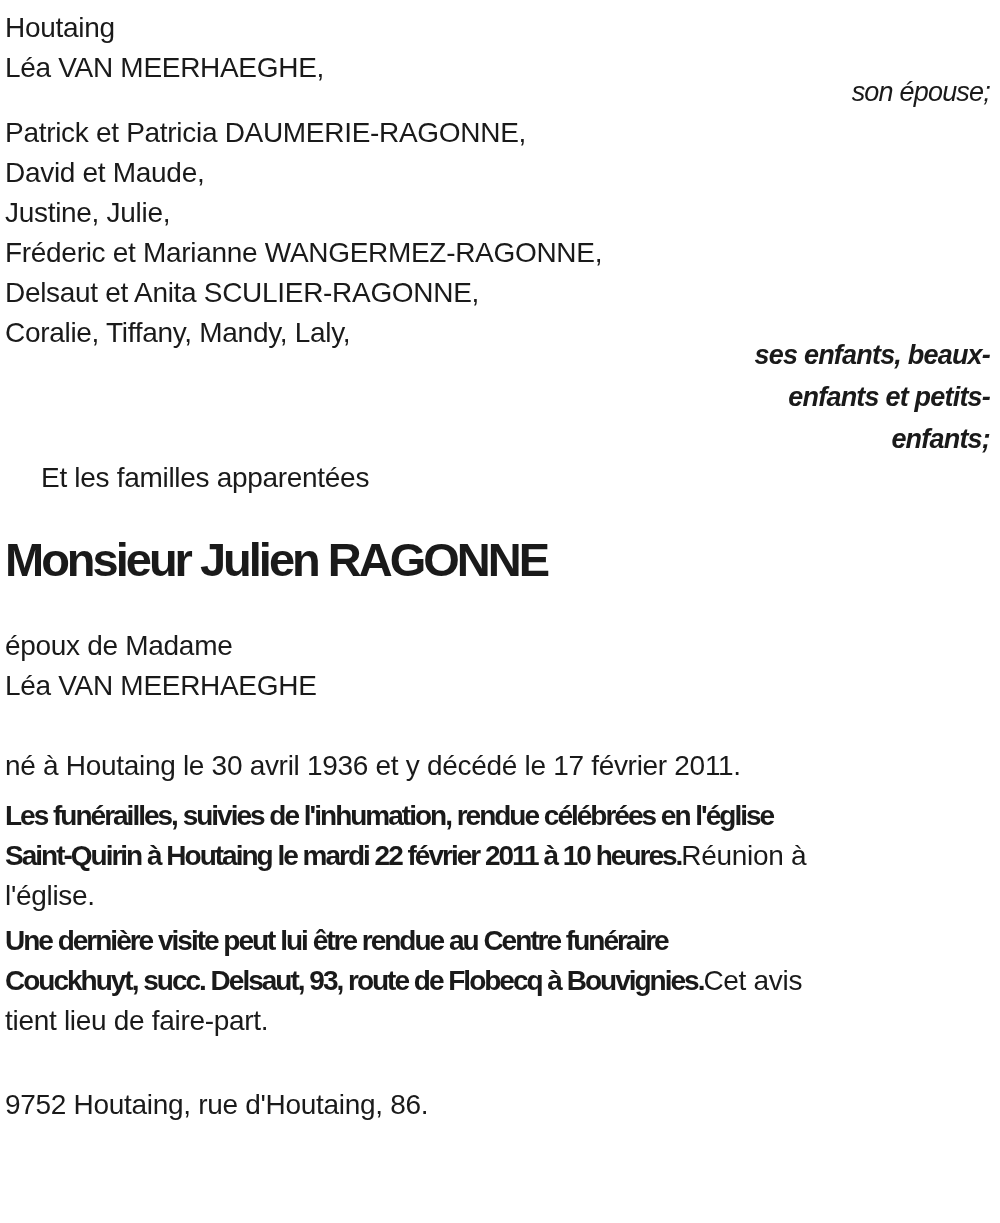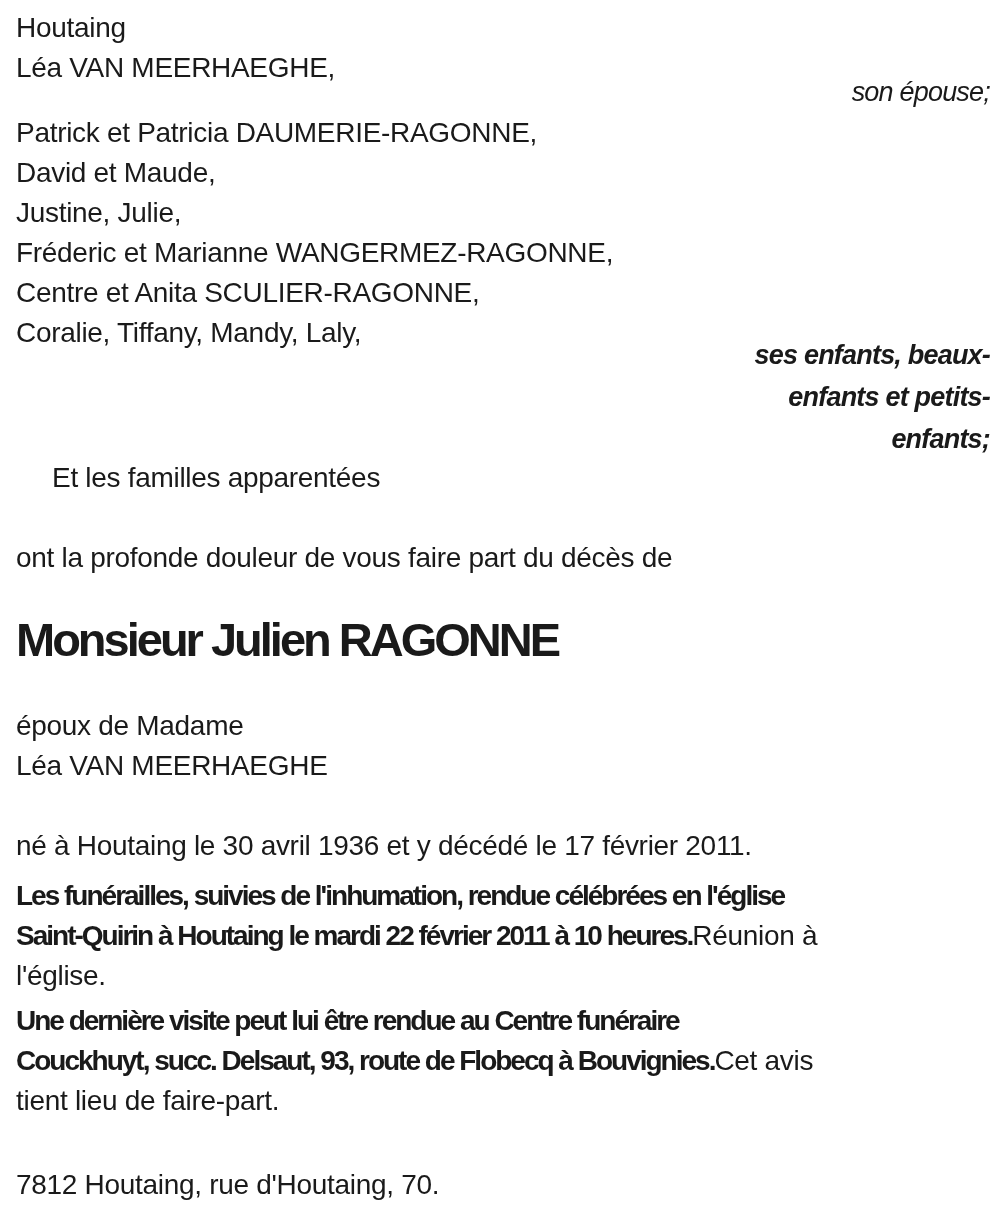--- a/index.html
+++ b/index.html
@@ -11,21 +11,21 @@
     width: 1000px;
     height: 1223px;
     overflow: hidden;
     color: #1a1a1a;
     font-family: "Liberation Sans", "DejaVu Sans", sans-serif;
     font-size: 28px;
     line-height: 40px;
     letter-spacing: -0.3px;
   }
   .doc {
-    padding: 8px 10px 0 16px;
+    padding: 8px 10px 0 5px;
   }
   .line { white-space: nowrap; }
   .right {
     text-align: right;
     font-style: italic;
   }
   .spouse-note {
     margin-top: -11px;
     font-size: 27px;
     line-height: 30px;
@@ -68,33 +68,32 @@
 
   <div class="line spouse">Léa VAN MEERHAEGHE,</div>
 
   <div class="right spouse-note">son épouse;</div>
 
   <div class="names">
     <div class="line">Patrick et Patricia DAUMERIE-RAGONNE,</div>
     <div class="line">David et Maude,</div>
     <div class="line">Justine, Julie,</div>
     <div class="line">Fréderic et Marianne WANGERMEZ-RAGONNE,</div>
-    <div class="line">Centre et Anita SCULIER-RAGONNE,</div>
+    <div class="line">Delsaut et Anita SCULIER-RAGONNE,</div>
     <div class="line">Coralie, Tiffany, Mandy, Laly,</div>
   </div>
 
   <div class="right family-note">
     <div class="line">ses enfants, beaux-</div>
     <div class="line">enfants et petits-</div>
     <div class="line">enfants;</div>
   </div>
 
   <div class="line related">Et les familles apparentées</div>
 
-  <div class="line intro">ont la profonde douleur de vous faire part du décès de</div>
 
   <h1 class="title">Monsieur Julien RAGONNE</h1>
 
   <div class="spouse-of">
     <div class="line">époux de Madame</div>
     <div class="line">Léa VAN MEERHAEGHE</div>
   </div>
 
   <div class="line life">né à Houtaing le 30 avril 1936 et y décédé le 17 février 2011.</div>
 
@@ -103,15 +102,15 @@
     <div class="line"><span class="b">Saint-Quirin à Houtaing le mardi 22 février 2011 à 10 heures.</span><span>Réunion à</span></div>
     <div class="line"><span class="b"></span><span>l'église.</span></div>
   </div>
 
   <div class="visit">
     <div class="line"><span class="b">Une dernière visite peut lui être rendue au Centre funéraire</span><span></span></div>
     <div class="line"><span class="b">Couckhuyt, succ. Delsaut, 93, route de Flobecq à Bouvignies.</span><span>Cet avis</span></div>
     <div class="line"><span class="b"></span><span>tient lieu de faire-part.</span></div>
   </div>
 
-  <div class="line address">7812 Houtaing, rue d'Houtaing, 70.</div>
+  <div class="line address">9752 Houtaing, rue d'Houtaing, 86.</div>
 
 </div>
 
 </body></html>

